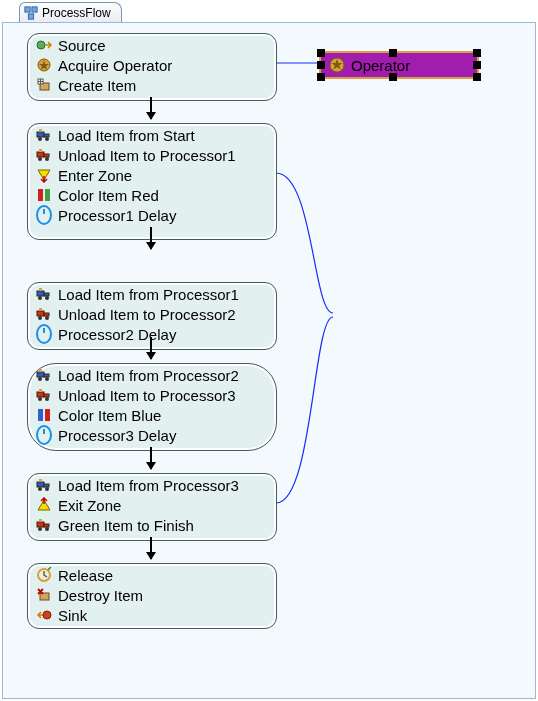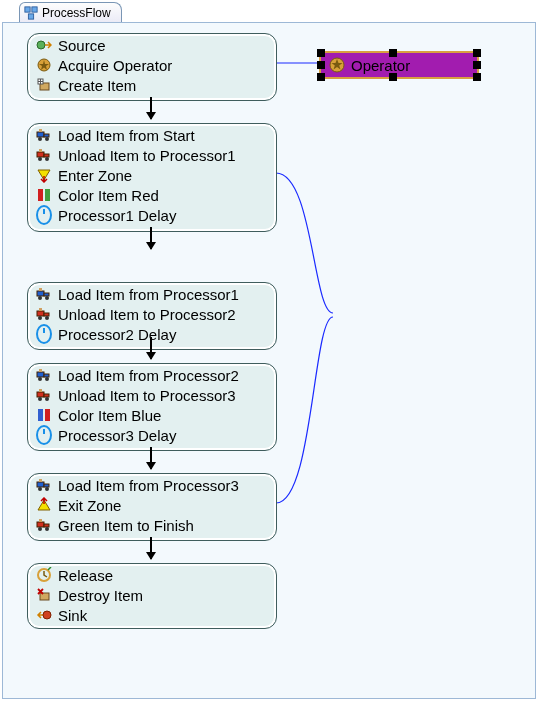--- a/index.html
+++ b/index.html
@@ -70,21 +70,21 @@
           <span class="ico">
             <svg viewBox="0 0 16 16">
               <rect x="4" y="6" width="9" height="7" fill="#d0a860" stroke="#6a4a20"></rect>
               <rect x="2" y="2" width="5" height="5" fill="#fff" stroke="#555"></rect>
               <path d="M4.5 2 V7 M2 4.5 H7" stroke="#555"></path>
             </svg>
           </span>
           <span class="lbl">Create Item</span>
         </div>
       </div>
-      <div class="block" style="left: 24px; top: 100px; padding-top: 3px; padding-bottom: 4px;">
+      <div class="block" style="left: 24px; top: 100px; padding-top: 3px; padding-bottom: 12px;">
         <div class="row">
           <span class="ico">
             <svg viewBox="0 0 16 16">
               <rect x="1" y="5" width="7" height="5" fill="#2060d0" stroke="#402000"></rect>
               <rect x="8" y="7" width="5" height="3" fill="#2060d0" stroke="#402000"></rect>
               <circle cx="4" cy="12" r="2" fill="#333"></circle>
               <circle cx="11" cy="12" r="2" fill="#333"></circle>
               <rect x="3" y="2" width="3" height="3" fill="#d0a060"></rect>
             </svg>
           </span>
@@ -152,21 +152,21 @@
           </span>
           <span class="lbl">Unload Item to Processor2</span>
         </div>
         <div class="row">
           <span class="ico">
             <span class="stopwatch"></span>
           </span>
           <span class="lbl">Processor2 Delay</span>
         </div>
       </div>
-      <div class="block" style="left: 24px; top: 340px; padding-top: 3px; padding-bottom: 3px;">
+      <div class="block" style="left: 24px; top: 340px; padding-top: 3px; padding-bottom: 3px; border-radius: 29px;">
         <div class="row">
           <span class="ico">
             <svg viewBox="0 0 16 16">
               <rect x="1" y="5" width="7" height="5" fill="#2060d0" stroke="#402000"></rect>
               <rect x="8" y="7" width="5" height="3" fill="#2060d0" stroke="#402000"></rect>
               <circle cx="4" cy="12" r="2" fill="#333"></circle>
               <circle cx="11" cy="12" r="2" fill="#333"></circle>
               <rect x="3" y="2" width="3" height="3" fill="#d0a060"></rect>
             </svg>
           </span>

